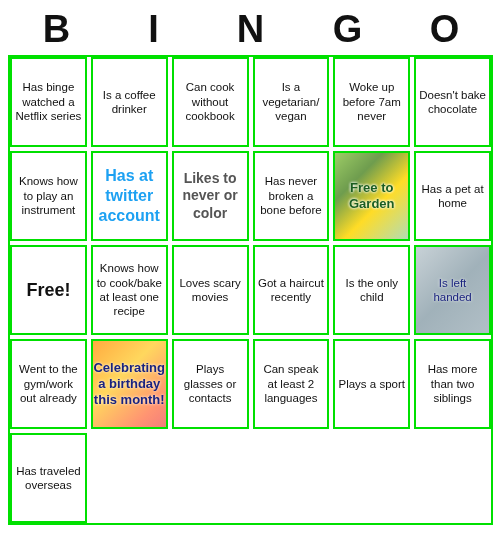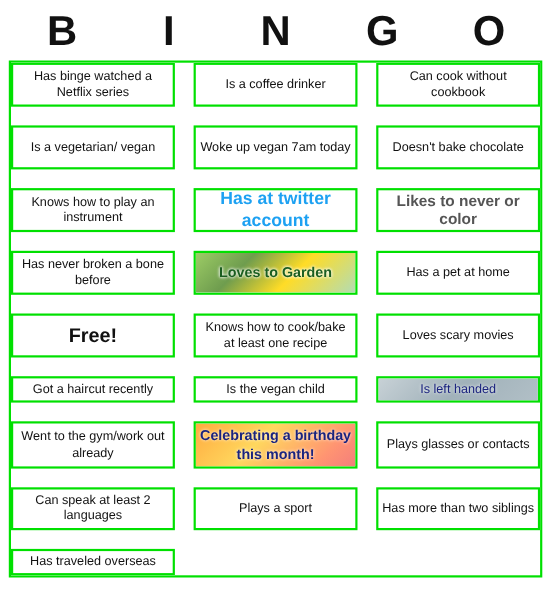--- a/index.html
+++ b/index.html
@@ -22,23 +22,23 @@
     .bingo-letter {
       font-size: 38px;
       font-weight: bold;
       font-family: Arial, sans-serif;
       width: 90px;
       text-align: center;
       color: #111;
     }
     .bingo-grid {
       display: grid;
-      grid-template-columns: repeat(3, 1fr);
+      grid-template-columns: repeat(6, 1fr);
       grid-template-rows: repeat(5, 1fr);
-      gap: 17px;
+      gap: 4px;
       width: 485px;
       height: 470px;
       border: 2px solid #00e000;
     }
     .cell {
       border: 2px solid #00e000;
       display: flex;
       align-items: center;
       justify-content: center;
       text-align: center;
@@ -131,58 +131,58 @@
     <div class="cell">
       <span class="cell-text">Is a coffee drinker</span>
     </div>
     <div class="cell">
       <span class="cell-text">Can cook without cookbook</span>
     </div>
     <div class="cell">
       <span class="cell-text">Is a vegetarian/ vegan</span>
     </div>
     <div class="cell">
-      <span class="cell-text">Woke up vegan 7am today</span>
+      <span class="cell-text">Woke up before 7am never</span>
     </div>
     <div class="cell">
       <span class="cell-text">Doesn't bake chocolate</span>
     </div>
     <div class="cell">
       <span class="cell-text">Knows how to play an instrument</span>
     </div>
     <div class="cell">
       <span class="cell-text twitter-cell">Has at twitter account</span>
     </div>
     <div class="cell">
       <span class="cell-text likes-draw-cell">Likes to never or color</span>
     </div>
     <div class="cell">
       <span class="cell-text">Has never broken a bone before</span>
     </div>
     <div class="cell has-image">
       <div class="garden-bg"></div>
-      <span class="garden-text cell-text">Loves to Garden</span>
+      <span class="garden-text cell-text">Free to Garden</span>
     </div>
     <div class="cell">
       <span class="cell-text">Has a pet at home</span>
     </div>
     <div class="cell free">
       <span class="cell-text">Free!</span>
     </div>
     <div class="cell">
       <span class="cell-text">Knows how to cook/bake at least one recipe</span>
     </div>
     <div class="cell">
       <span class="cell-text">Loves scary movies</span>
     </div>
     <div class="cell">
       <span class="cell-text">Got a haircut recently</span>
     </div>
     <div class="cell">
-      <span class="cell-text">Is the vegan child</span>
+      <span class="cell-text">Is the only child</span>
     </div>
     <div class="cell has-image">
       <div class="lefthanded-bg"></div>
       <span class="lefthanded-text cell-text">Is left handed</span>
     </div>
     <div class="cell">
       <span class="cell-text">Went to the gym/work out already</span>
     </div>
     <div class="cell has-image">
       <div class="birthday-bg"></div>

